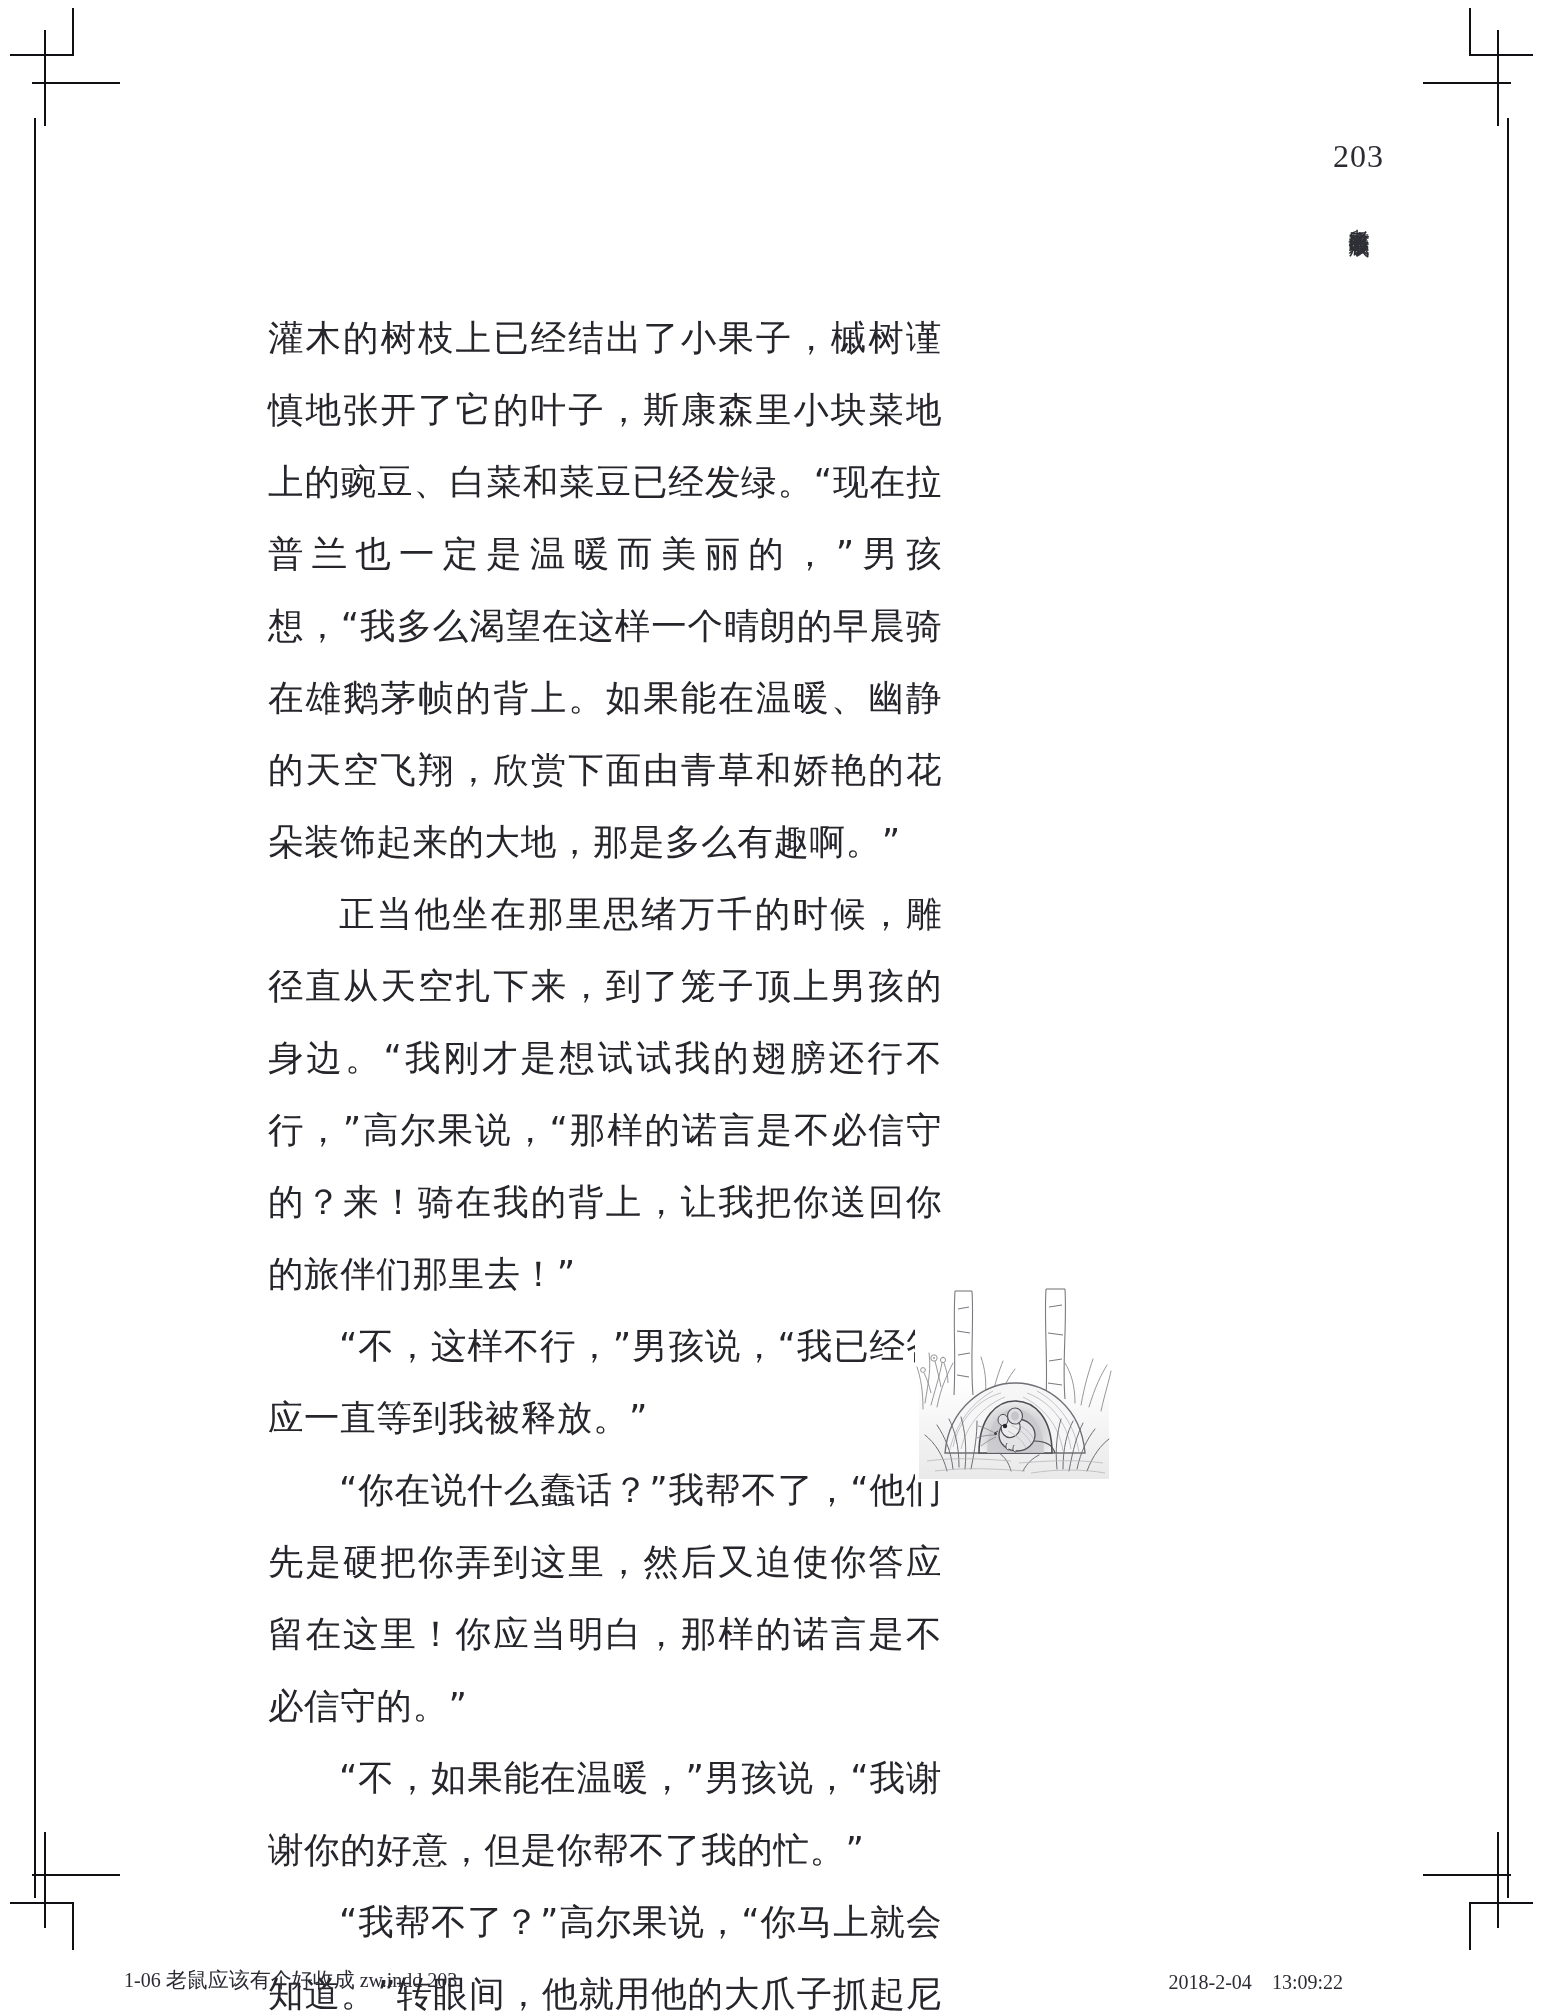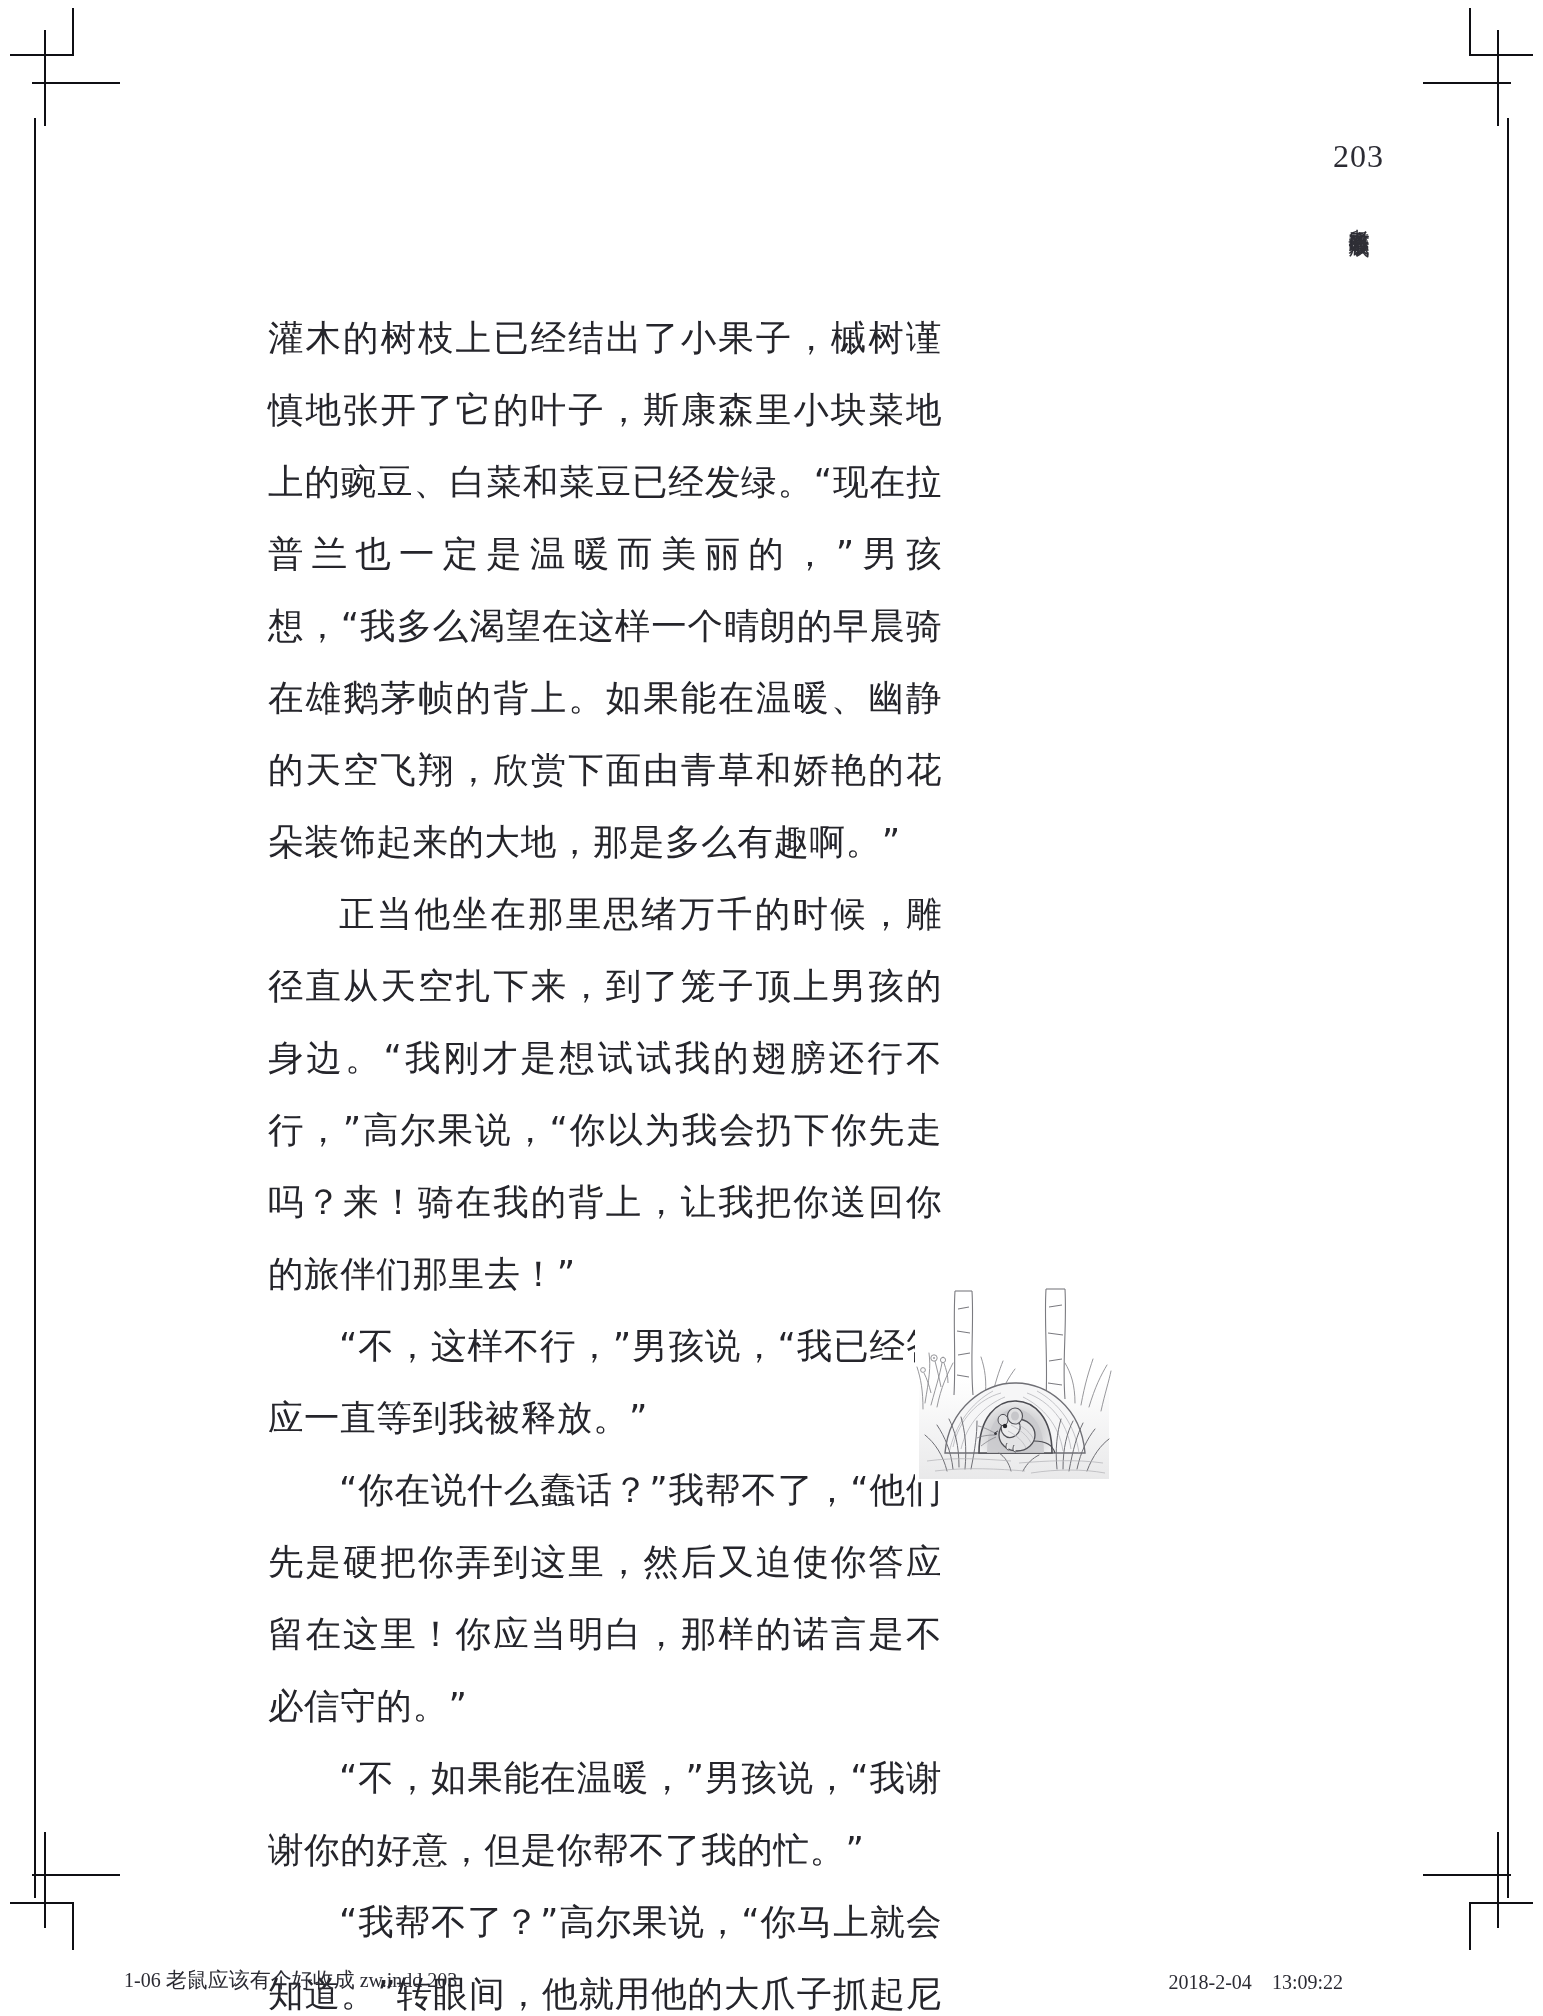--- a/index.html
+++ b/index.html
@@ -163,21 +163,21 @@
 </div>
 <div class="trim-rule" id="trim-left"></div>
 <div class="trim-rule" id="trim-right"></div>
 
 <div id="folio">203</div>
 
 <div id="running-head">老鼠应该有个好收成</div>
 
 <div id="body-text">
   <p>灌木的树枝上已经结出了小果子，槭树谨慎地张开了它的叶子，斯康森里小块菜地上的豌豆、白菜和菜豆已经发绿。“现在拉普兰也一定是温暖而美丽的，”男孩想，“我多么渴望在这样一个晴朗的早晨骑在雄鹅茅帧的背上。如果能在温暖、幽静的天空飞翔，欣赏下面由青草和娇艳的花朵装饰起来的大地，那是多么有趣啊。”</p>
-  <p class="indent">正当他坐在那里思绪万千的时候，雕径直从天空扎下来，到了笼子顶上男孩的身边。“我刚才是想试试我的翅膀还行不行，”高尔果说，“你以为我会扔下你先走吗？来！骑在我的背上，让我把你送回你的旅伴们那里去！”</p>
+  <p class="indent">正当他坐在那里思绪万千的时候，雕径直从天空扎下来，到了笼子顶上男孩的身边。“我刚才是想试试我的翅膀还行不行，”高尔果说，“那样的诺言是不必信守的？来！骑在我的背上，让我把你送回你的旅伴们那里去！”</p>
   <p class="indent">“不，这样不行，”男孩说，“我已经答应一直等到我被释放。”</p>
   <p class="indent">“你在说什么蠢话？”我帮不了，“他们先是硬把你弄到这里，然后又迫使你答应留在这里！你应当明白，那样的诺言是不必信守的。”</p>
   <p class="indent">“不，如果能在温暖，”男孩说，“我谢谢你的好意，但是你帮不了我的忙。”</p>
   <p class="indent">“我帮不了？”高尔果说，“你马上就会知道。”转眼间，他就用他的大爪子抓起尼尔斯·豪尔耶松冲向九霄，飞向遥远的北方。</p>
 </div>
 
 <div id="illustration">
   <svg width="198" height="198" viewBox="0 0 198 198" xmlns="http://www.w3.org/2000/svg">
     <defs>
       <radialGradient id="holeGrad" cx="50%" cy="58%" r="62%">

